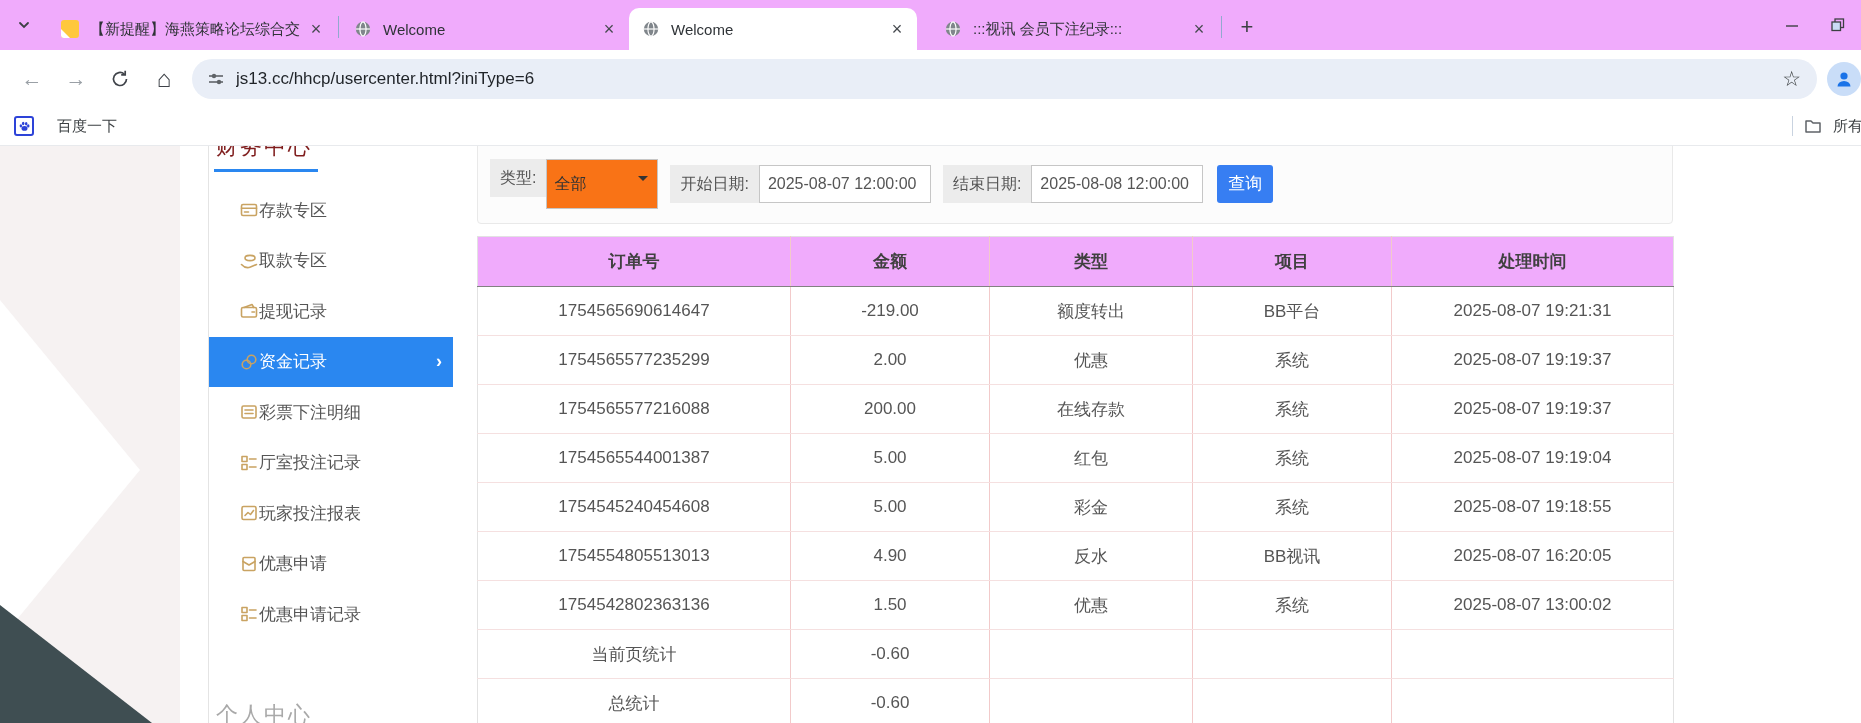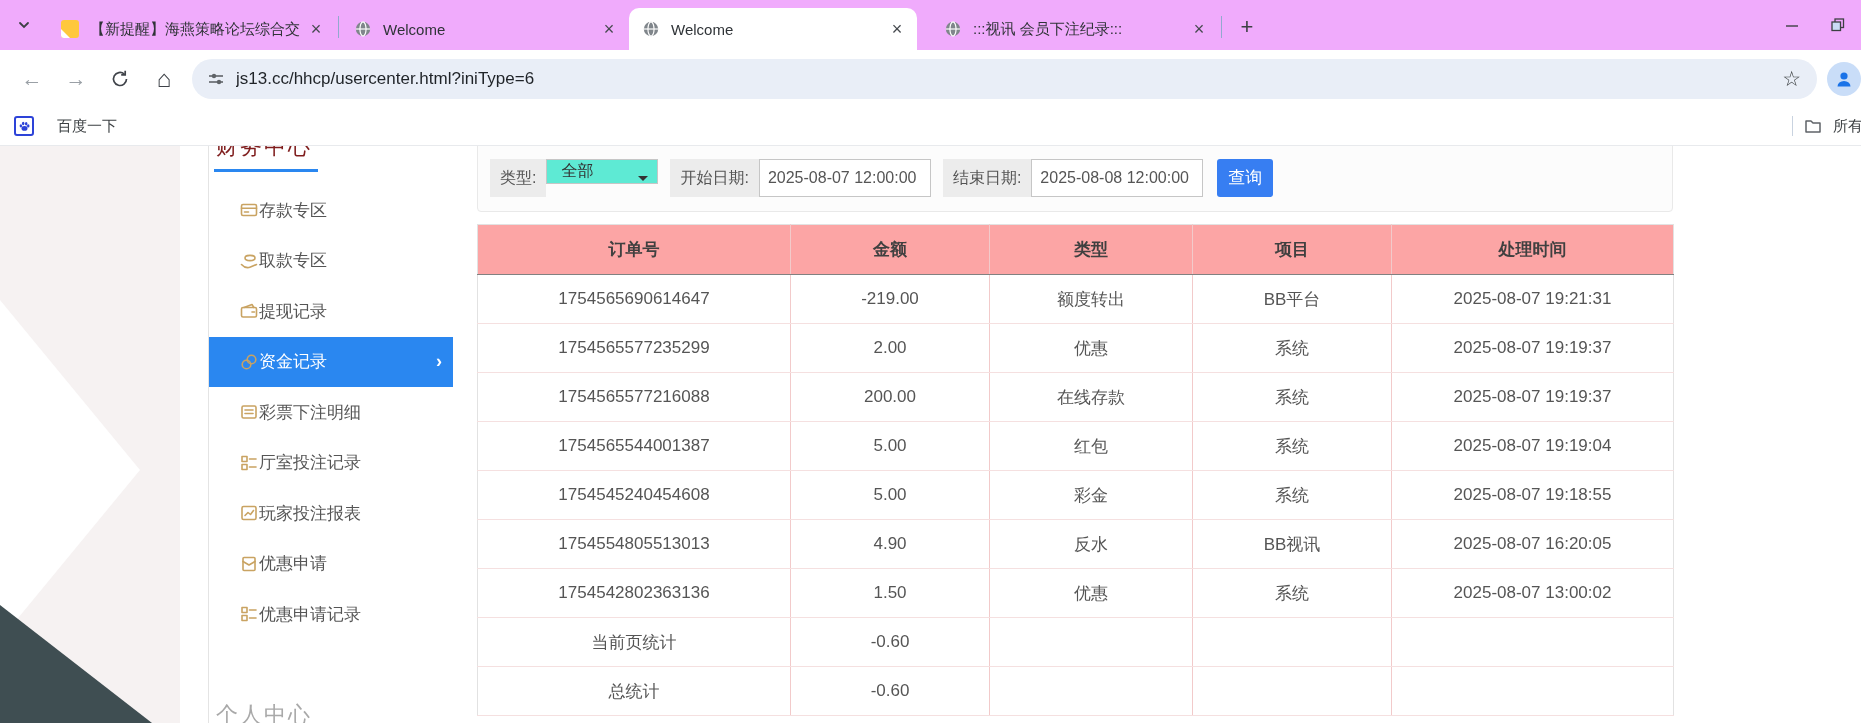--- a/index.html
+++ b/index.html
@@ -57,28 +57,28 @@
   .sb-icon svg { width:20px; height:20px; display:block; }
   .chev { position:absolute; right:11px; font-size:18px; color:#fff; font-weight:bold; }
   .sb-heading-bottom { position:absolute; bottom:-7px; left:7px; font-size:22px; color:#a9a9a9; letter-spacing:2px; }
 
   
   .main { position:absolute; left:477px; top:8px; width:1196px; }
   .filter-card { position:relative; margin-top:-20px; width:1196px; border:1px solid #e9e9e9; border-radius:4px; background:#fcfcfc; padding:24px 12px 14px 12px; }
   .filter-row { display:flex; align-items:center; font-size:16px; }
   .grp { display:flex; margin-right:12px; }
   .chip { background:#ececec; color:#555; padding:0 10px; height:38px; line-height:38px; white-space:nowrap; }
-  .select { width:112px; height:25px; border:1px solid #c6c6c6; background:#5eead4; display:flex; align-items:center; padding:0 14px; position:relative; color:#333; }
+  .select { width:112px; height:50px; border:1px solid #c6c6c6; background:#f97316; display:flex; align-items:center; padding:0 7px; position:relative; color:#333; }
   .select::after { content:""; position:absolute; right:9px; top:16px; border:5px solid transparent; border-top-color:#333; }
   .dinput { width:172px; height:38px; border:1px solid #c6c6c6; background:#fff; padding:0 8px; color:#555; font-size:16px; font-family:"Liberation Sans", sans-serif; }
   .search-btn { width:56px; height:38px; background:#377ef2; color:#fff; font-size:17px; border:none; border-radius:3px; margin-left:14px; text-align:center; line-height:38px; }
 
   
   table.records { margin-top:12px; width:1196px; border-collapse:collapse; table-layout:fixed; background:#fff; border:1px solid #e2e2e2; font-size:17px; color:#555; }
-  table.records th { background:#fca5a5; color:#404040; font-weight:bold; height:50px; border-right:1px solid #f2caca; border-bottom:1px solid #818181; }
+  table.records th { background:#f0abfc; color:#404040; font-weight:bold; height:50px; border-right:1px solid #f2caca; border-bottom:1px solid #818181; }
   table.records td { height:49px; text-align:center; border-right:1px solid #f2caca; border-bottom:1px solid #f5e0e0; }
   table.records th:last-child, table.records td:last-child { border-right:none; }
 
   .gold-stroke { stroke:#c9a362; fill:none; stroke-width:1.6; stroke-linecap:round; stroke-linejoin:round; }
 </style>
 </head>
 <body>
 
 <div class="tabstrip">
   <div class="tab-search">

